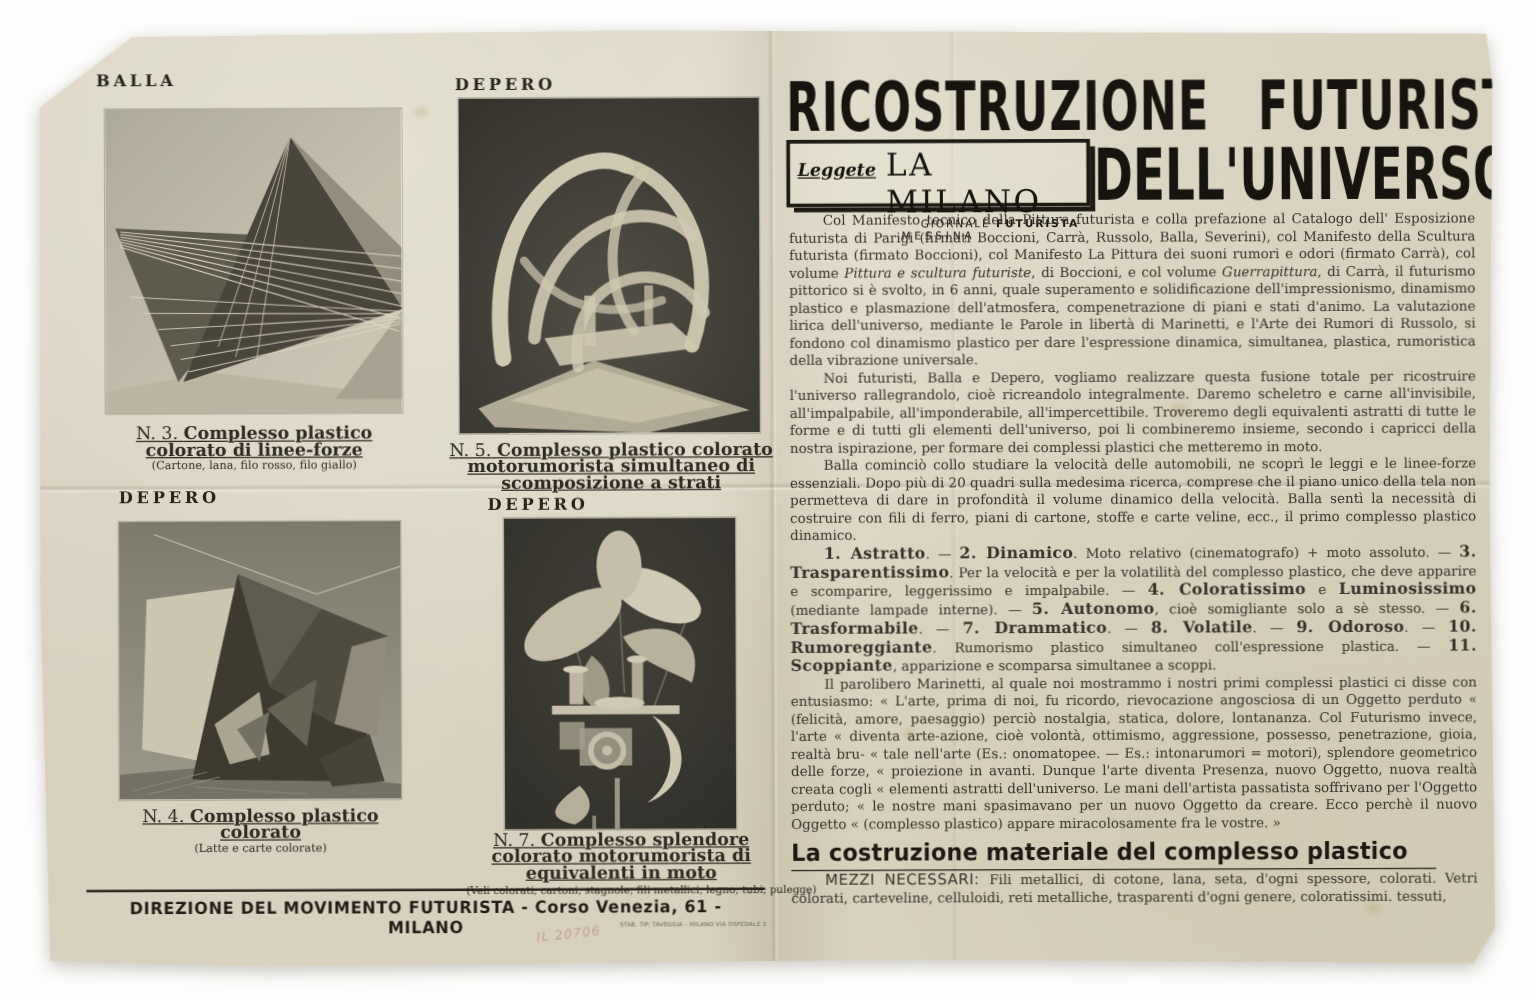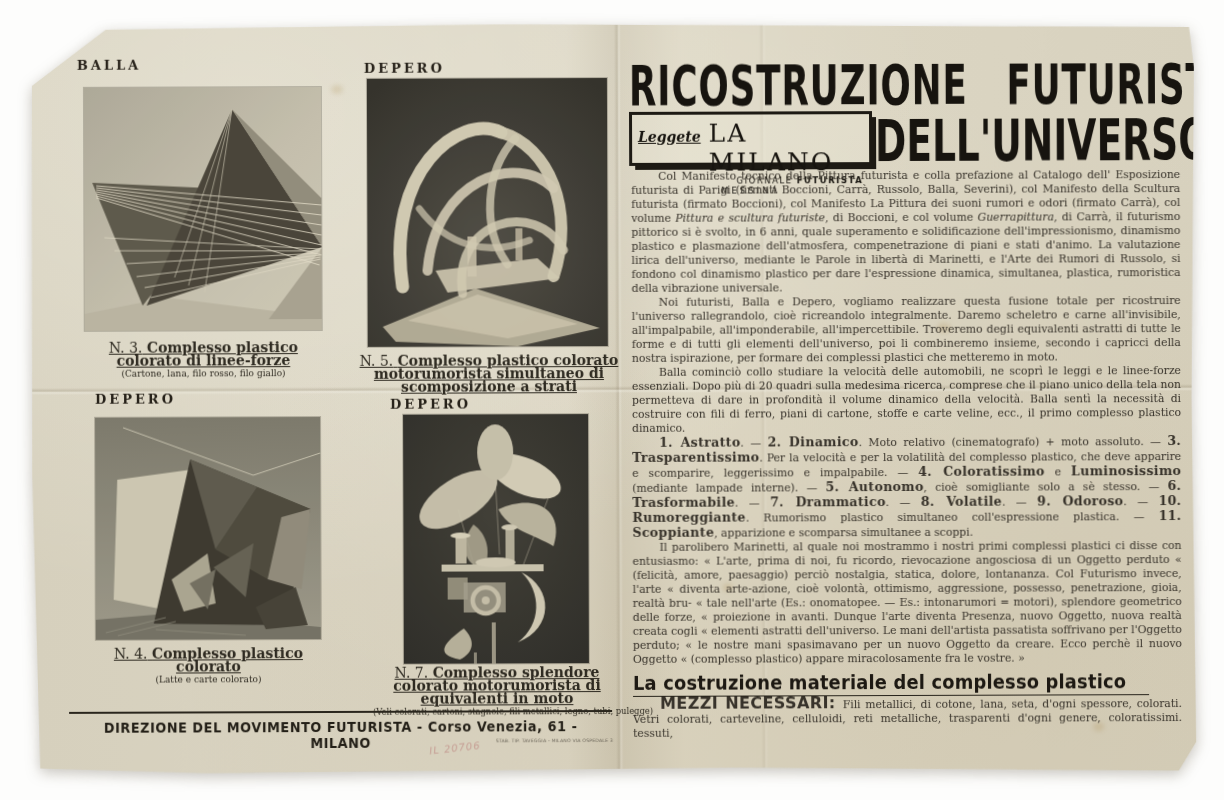--- a/index.html
+++ b/index.html
@@ -69,22 +69,22 @@
                 letter-spacing:1.5px; color:#17140f; margin-top:-1px; }
   .adbox-row2 b { font-weight:700; }
   .adbox-row3 { text-align:center; font:400 8.5px "DejaVu Sans", sans-serif;
                 letter-spacing:3px; color:#17140f; }
 
   .body-col { position:absolute; left:14px; top:146px; width:549px;
               font-size:10.8px; line-height:14px; text-align:justify; color:#37322a; }
   .body-col p { text-indent:27px; margin:0; }
   .body-col .i { font-style:italic; }
   .body-col .b { font-weight:700; font-size:12.6px; letter-spacing:.3px; }
-  .body-col .bs { font-weight:700; font-family:"DejaVu Sans", sans-serif;
-                  font-size:16px; letter-spacing:.4px; }
+  .body-col .bs { font-weight:400; font-family:"DejaVu Sans", sans-serif;
+                  font-size:12px; letter-spacing:.4px; }
 
   .sec-head { margin-top:5px; padding-bottom:2px; border-bottom:1.6px solid #26221a;
               font:700 19px "DejaVu Sans", sans-serif; letter-spacing:.2px;
               color:#1d1913; text-indent:0; transform:scaleX(.94); transform-origin:0 50%;
               white-space:nowrap; }
   .mezzi { margin-top:5px; }
 </style>
 </head>
 <body>
 
@@ -212,21 +212,21 @@
               <line x1="10" y1="215" x2="70" y2="200"></line>
                 <line x1="22" y1="218" x2="80" y2="204"></line>
               <line x1="60" y1="212" x2="150" y2="218"></line>
             </g>
             <rect width="225" height="222" fill="rgba(210,200,172,.08)"></rect>
           </svg>
         </div>
         <div class="caption" style="left:63px;top:622px;width:225px;text-align:center;">
           <div class="cap-line"><span class="cap-num">N. 4.</span>
             <span class="cap-title">Complesso plastico colorato</span></div>
-          <div class="cap-mat">(Latte e carte colorato)</div>
+          <div class="cap-mat">(Latte e carte colorate)</div>
         </div>
 
         <div class="plabel" style="left:358px;top:372px;">DEPERO</div>
 
         <div class="photo" style="left:371px;top:390px;width:185px;height:249px;">
           <svg width="185" height="249" viewBox="0 0 185 249">
             <defs>
               <radialGradient id="g4" cx="50%" cy="40%" r="80%">
                 <stop offset="0" stop-color="#3b3932"></stop>
                   <stop offset="1" stop-color="#282722"></stop>

